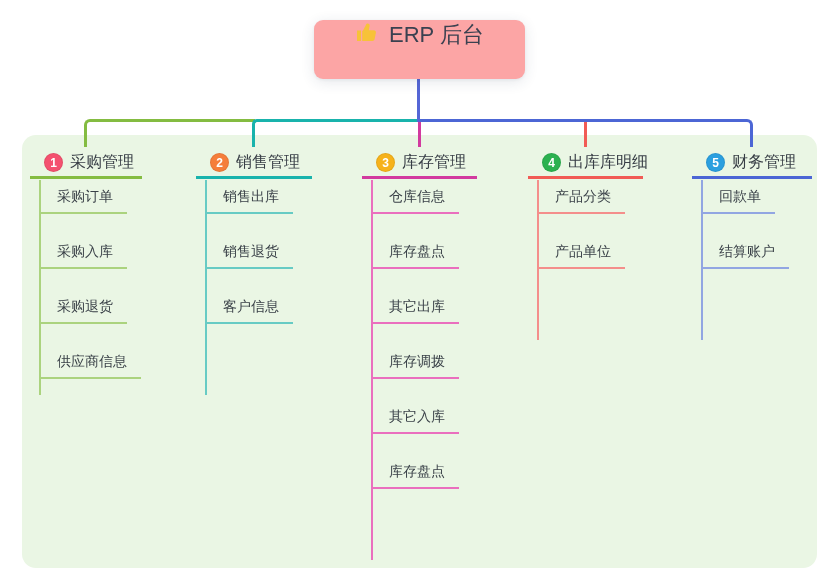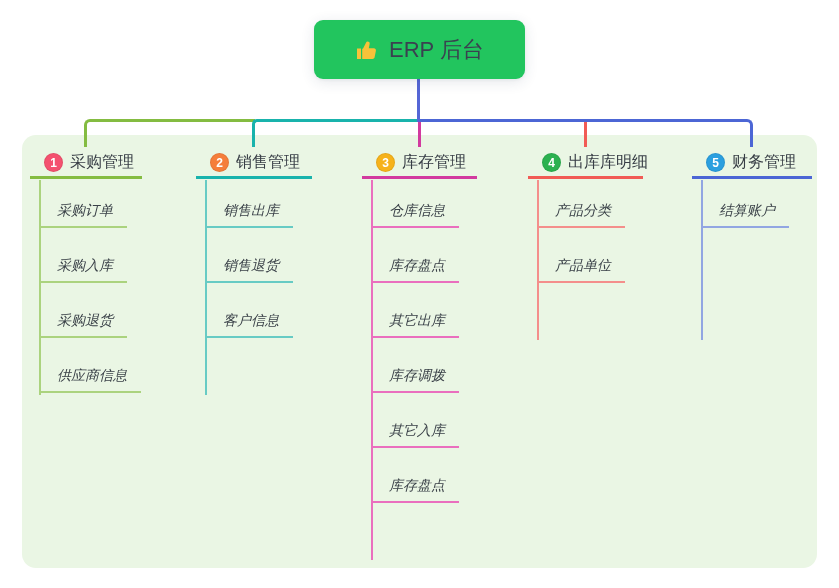--- a/index.html
+++ b/index.html
@@ -7,42 +7,42 @@
   body { font-family:"Liberation Sans","DejaVu Sans",sans-serif; }
   .canvas {
     position:relative; width:839px; height:588px; background:#ffffff; overflow:hidden;
   }
   .panel {
     position:absolute; left:22px; top:135px; width:795px; height:433px;
     background:#EAF6E4; border-radius:14px;
   }
   .root-node {
     position:absolute; left:314px; top:20px; width:211px; height:59px;
-    background:#22c55e; border-radius:9px;
+    background:#fca5a5; border-radius:9px;
     box-shadow:0 3px 14px rgba(40,60,90,0.12), 0 1px 3px rgba(40,60,90,0.06);
-    display:flex; align-items:center; justify-content:center; gap:10px;
+    display:flex; justify-content:center; gap:10px;
     font-size:22px; font-weight:500; color:#3A4150; z-index:5;
   }
   .root-node .emoji-icon { width:24px; height:24px; display:inline-block; }
   .stem { position:absolute; left:417px; top:79px; width:3px; height:43px; background:#5566D6; z-index:1; }
   .branch { position:absolute; top:149px; }
   .branch-label {
     height:30px; border-bottom:3px solid var(--c);
     display:flex; align-items:center; gap:7px; padding-left:14px;
     font-size:16px; font-weight:500; color:#373D45; white-space:nowrap;
   }
   .badge {
     width:19px; height:19px; border-radius:50%; background:var(--b);
     color:#fff; font-size:12px; font-weight:bold;
     display:flex; align-items:center; justify-content:center; flex:0 0 auto;
     box-shadow: inset 0 0 0 1px rgba(0,0,0,0.07);
   }
   .trunk { position:absolute; left:9px; top:31px; width:2px; background:var(--lc); }
   .children { position:absolute; left:0; top:24px; }
-  .child-row { height:55px; display:flex; align-items:flex-end;font-style:italic; }
+  .child-row { height:55px; display:flex; align-items:center; }
   .child-node {
     margin-left:9px; padding:0 14px 6px 18px;
     border-bottom:2px solid var(--lc);
     font-size:14px; color:#3A4148; white-space:nowrap; width:fit-content;
   }
 </style>
 </head>
 <body>
 
 <div class="canvas">
@@ -150,18 +150,21 @@
         </div>
       </div>
       <div class="branch" style="left: 692px; width: 120px; --c: #4C66D5; --b: #2B9FDF; --lc: #92A6E2;">
         <div class="branch-label">
           <span class="badge">5</span>
           <span>财务管理</span>
         </div>
         <div class="trunk" style="height: 160px;"></div>
         <div class="children">
           <div class="child-row">
+            <div class="child-node">回款单</div>
+          </div>
+          <div class="child-row">
             <div class="child-node">结算账户</div>
           </div>
         </div>
       </div>
     </div>
 </div>
 
 </body></html>

